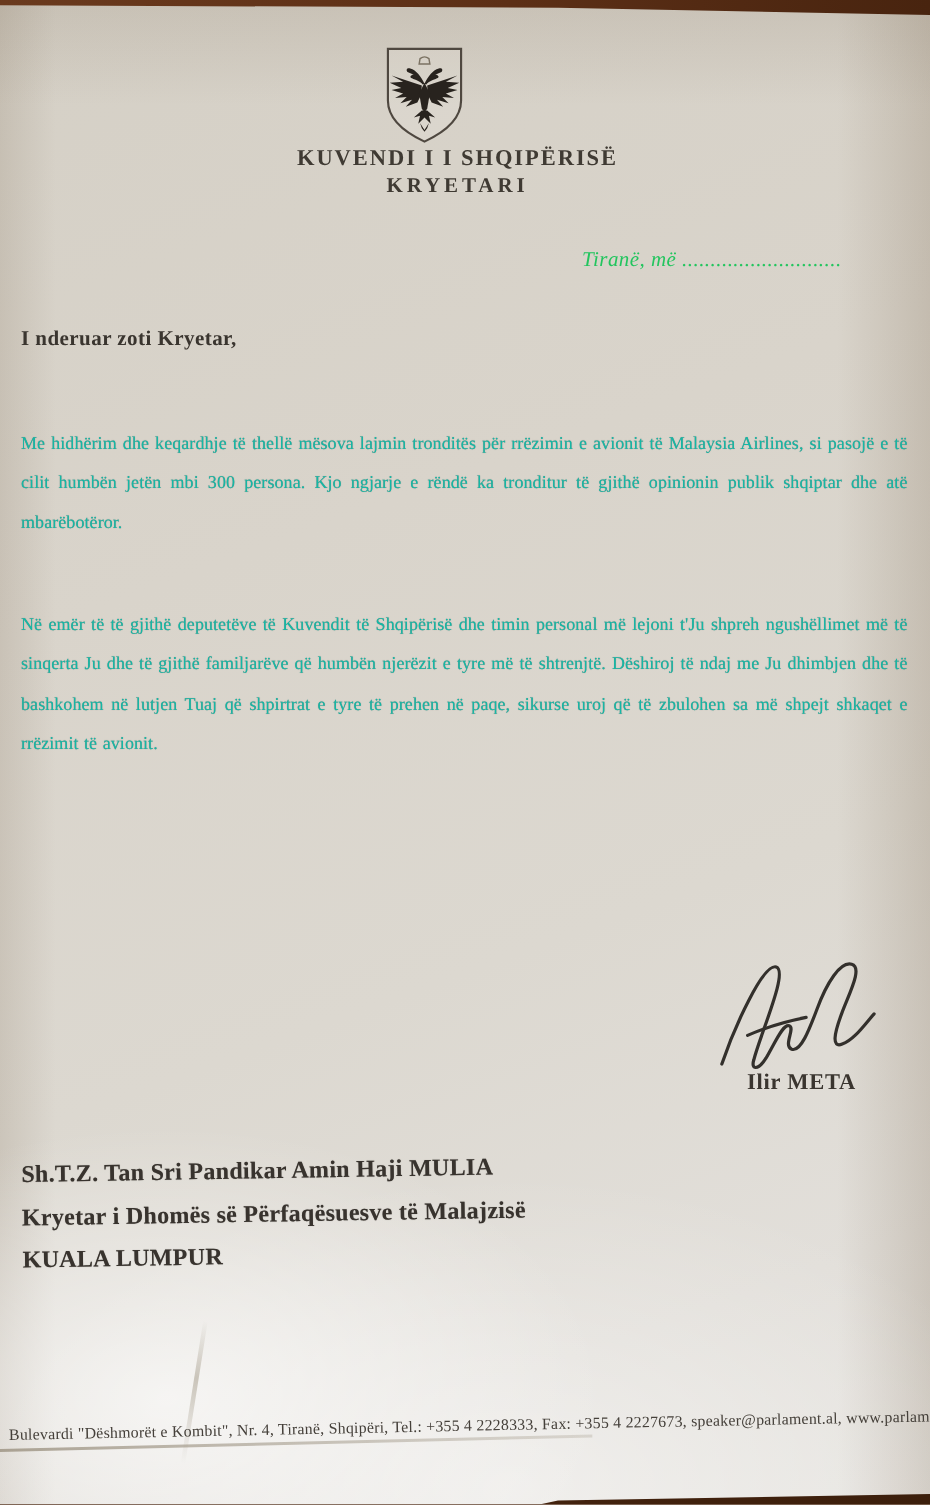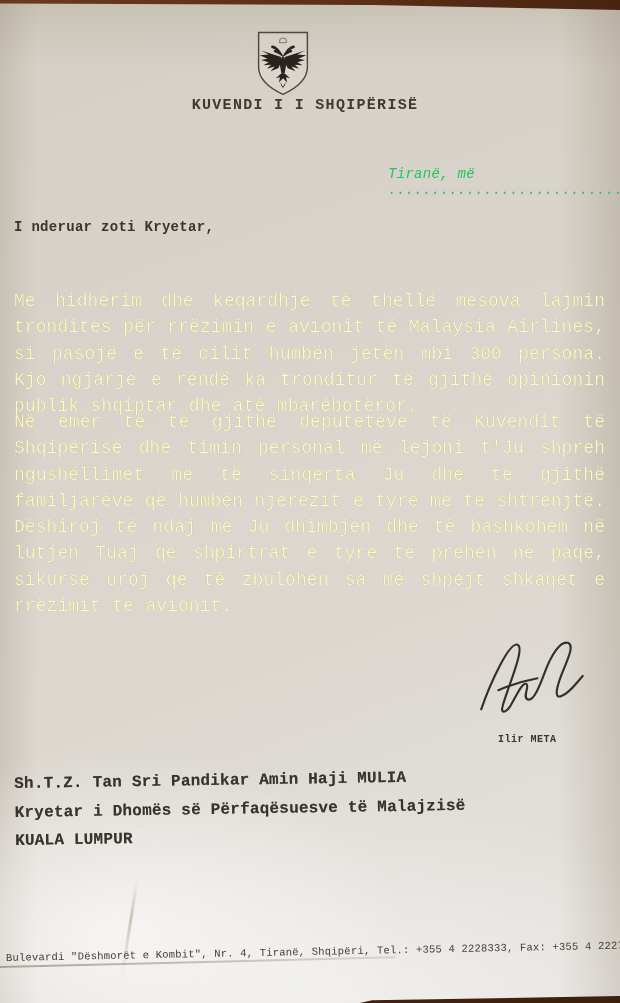--- a/index.html
+++ b/index.html
@@ -6,21 +6,20 @@
   body {
     width: 620px; height: 1003px;
     font-family: "Liberation Serif", "DejaVu Serif", serif;
     background: #4e2a15;
     overflow: hidden;
   }
   #photo {
     position: relative;
     width: 620px; height: 1003px;
     overflow: hidden;
-    font-family: Liberation Mono, monospace;
   }
   
   #paper {
     position: absolute; inset: 0;
     background:
       radial-gradient(ellipse 420px 260px at 18% 93%, rgba(255,255,255,0.65), rgba(255,255,255,0) 70%),
       radial-gradient(ellipse 500px 300px at 55% 99%, rgba(255,255,255,0.45), rgba(255,255,255,0) 70%),
       linear-gradient(90deg, rgba(128,110,88,0.18) 0%, rgba(128,110,88,0) 6%),
       linear-gradient(270deg, rgba(120,100,75,0.22) 0%, rgba(120,100,75,0) 10%),
       linear-gradient(180deg, rgba(120,102,80,0.15) 0%, rgba(120,102,80,0) 7%),
@@ -65,33 +64,33 @@
     font-style: italic; font-size: 14px; color: #22c55e; letter-spacing: 0.3px;
   }
 
   #salutation {
     position: absolute; left: 14px; top: 219px;
     font-weight: bold; font-size: 14px; letter-spacing: 0.3px;
   }
 
   .para {
     position: absolute; left: 14px; width: 591px;
-    font-size: 18px; line-height: 26.3px;
+    font-size: 12px; line-height: 26.3px;
     text-align: justify; letter-spacing: 0.05px; word-spacing: 0.6px;
-    color: #fef9c3;
+    color: #14b8a6;
     text-shadow: 0 0 0.5px rgba(58,53,47,0.55);
   }
   #para1 { top: 270px; }
   #para2 { top: 391px; }
   #para3 { top: 530px; }
 
   #signature-svg { position: absolute; left: 468px; top: 628px; width: 132px; height: 96px; transform: rotate(-3deg); }
   #signer-name {
     position: absolute; left: 498px; top: 714px;
-    font-weight: bold; font-size: 10px; letter-spacing: 0.5px; margin-top: 20px;
+    font-weight: bold; font-size: 15px; letter-spacing: 0.5px;
   }
 
   #recipient {
     position: absolute; left: 14px; top: 770px; width: 480px;
     font-weight: bold; font-size: 16px; line-height: 28.5px; letter-spacing: 0.2px;
     transform: rotate(-0.9deg); transform-origin: left top;
     color: #38332e;
     text-shadow: 0 0 0.5px rgba(56,51,46,0.5);
   }
 
@@ -127,20 +126,21 @@
 
       <path d="M50 44 L56 56 L53 73 L50 77 L47 73 L44 56 Z"></path>
 
       <path d="M47 75 L38 83 L45 81 L43 90 L50 83 L57 90 L55 81 L62 83 L53 75 Z"></path>
       <path d="M45 89 L50 97 L55 89 L53 95 L50 99 L47 95 Z"></path>
     </g>
   </svg>
 
   <div id="letterhead-text">
     <div class="institution ink">KUVENDI I I SHQIPËRISË</div>
+    <div class="office ink">KRYETARI</div>
   </div>
 
   <div id="dateline">Tiranë, më ............................</div>
 
   <div id="salutation" class="ink">I nderuar zoti Kryetar,</div>
 
   <p class="para" id="para1">Me hidhërim dhe keqardhje të thellë mësova lajmin tronditës për rrëzimin e avionit të Malaysia Airlines, si pasojë e të cilit humbën jetën mbi 300 persona. Kjo ngjarje e rëndë ka tronditur të gjithë opinionin publik shqiptar dhe atë mbarëbotëror.</p>
   <p class="para" id="para2">Në emër të të gjithë deputetëve të Kuvendit të Shqipërisë dhe timin personal më lejoni t'Ju shpreh ngushëllimet më të sinqerta Ju dhe të gjithë familjarëve që humbën njerëzit e tyre më të shtrenjtë. Dëshiroj të ndaj me Ju dhimbjen dhe të bashkohem në lutjen Tuaj që shpirtrat e tyre të prehen në paqe, sikurse uroj që të zbulohen sa më shpejt shkaqet e rrëzimit të avionit.</p>
 
   <svg id="signature-svg" viewBox="0 0 160 110" xmlns="http://www.w3.org/2000/svg">

